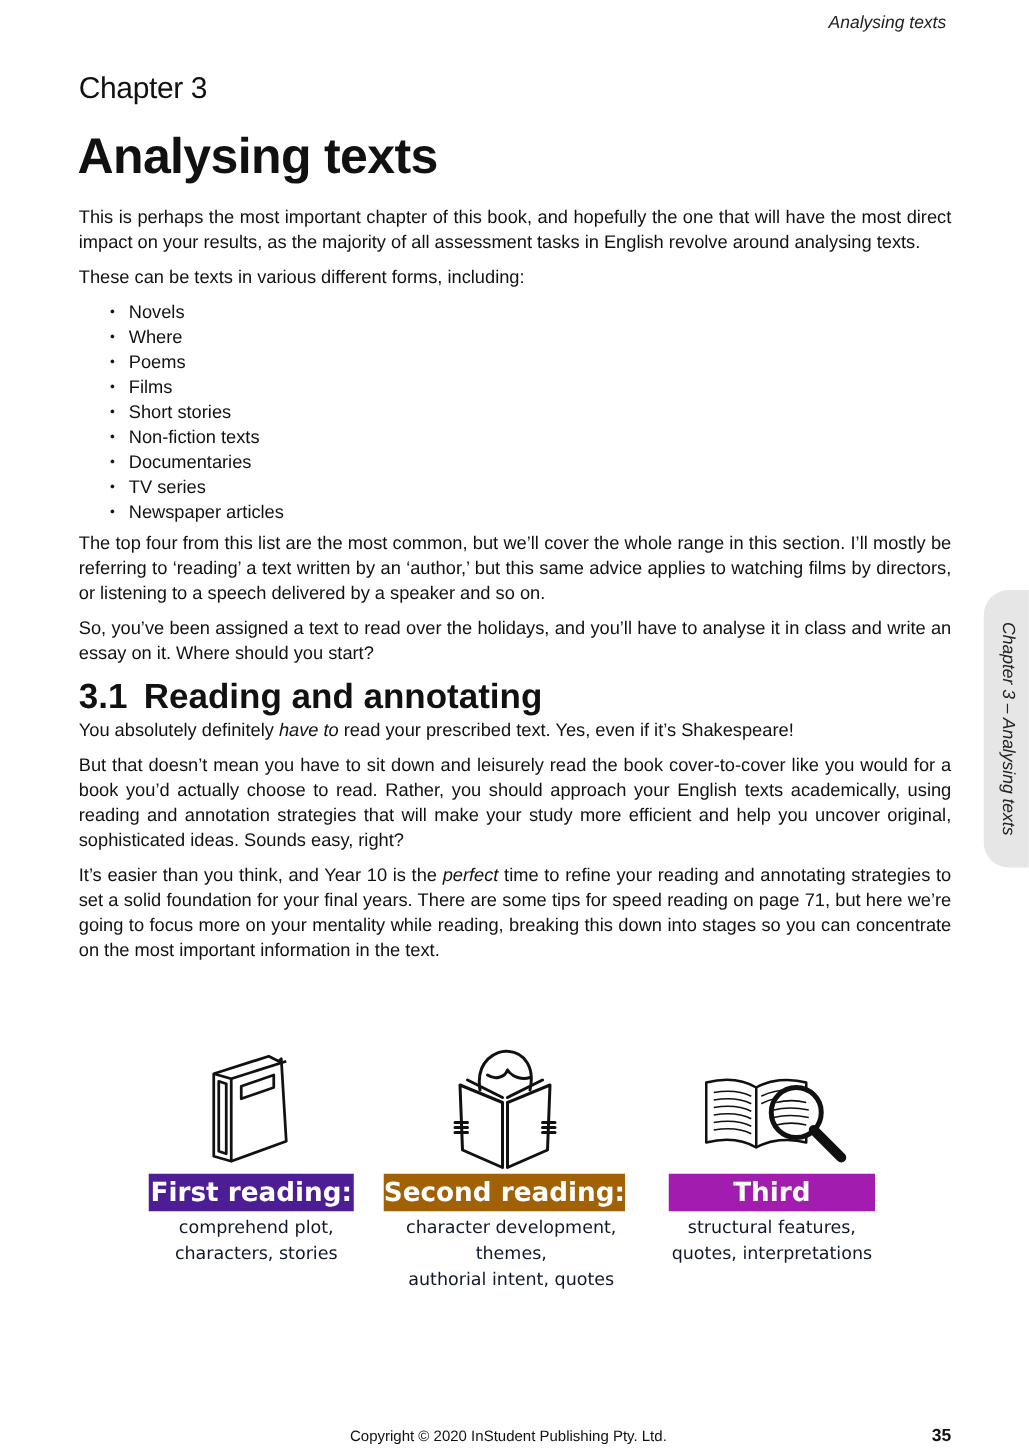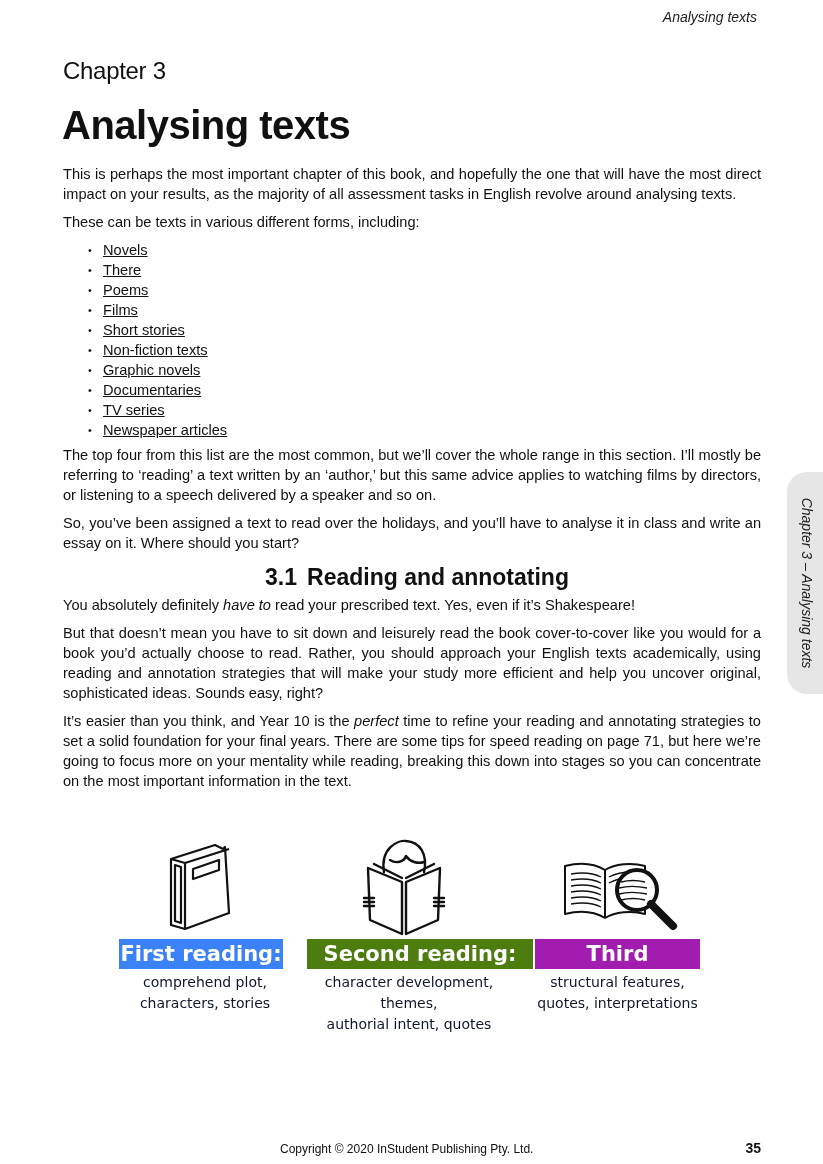--- a/index.html
+++ b/index.html
@@ -3,24 +3,24 @@
 <meta charset="utf-8">
 <style>
   html, body { margin: 0; padding: 0; background: #ffffff; }
   body { width: 823px; height: 1164px; position: relative; overflow: hidden;
          font-family: "Liberation Sans", sans-serif; color: #111; }
   .running-head { position: absolute; top: 9px; right: 66px; font-size: 14px; font-style: italic; color: #222; }
   .chapter-label { position: absolute; left: 63px; top: 57px; margin: 0; font-size: 24px; font-weight: normal; letter-spacing: -0.3px; }
   .chapter-title { position: absolute; left: 62px; top: 103px; margin: 0; font-size: 40px; font-weight: bold; letter-spacing: -0.5px; }
   .body { position: absolute; left: 63px; top: 164px; width: 698px; font-size: 14.6px; line-height: 20px; }
   .body p { margin: 0 0 8px 0; text-align: justify; }
-  .body ul { list-style: none; margin: 2px 0 5px 0; padding: 0 0 0 25px; text-decoration: underline; }
+  .body ul { list-style: none; margin: 2px 0 5px 0; padding: 0 0 0 25px; }
   .body li { position: relative; padding-left: 15px; line-height: 20px; }
   .body li::before { content: "•"; position: absolute; left: 0; top: 0; font-size: 11px; }
-  .section-heading { margin: 12px 0 6px 0; font-size: 23px; font-weight: bold; line-height: 24px; text-align: center; }
+  .section-heading { margin: 12px 0 6px 0; font-size: 28px; font-weight: bold; line-height: 24px; }
   .section-heading .num { display: inline-block; width: 52px; }
   .side-tab { position: absolute; left: 787px; top: 472px; width: 40px; height: 222px;
               background: #e6e6e6; border-radius: 20px 0 0 20px; }
   .side-tab span { position: absolute; left: 50%; top: 50%; transform: translate(-50%,-50%) rotate(90deg);
                    white-space: nowrap; font-size: 14px; font-style: italic; color: #222; }
   .stage { position: absolute; text-align: center; }
   .stage-desc { position: absolute; top: 972px; text-align: center; font-size: 14px; line-height: 21px;
                 font-family: "DejaVu Sans", sans-serif; color: #0f172a; }
   .footer-copy { position: absolute; left: 280px; top: 1142px; font-size: 12px; color: #111; }
   .page-num { position: absolute; right: 62px; top: 1140px; font-size: 14px; font-weight: bold; }
@@ -31,26 +31,25 @@
 <div class="running-head">Analysing texts</div>
 
 <h2 class="chapter-label">Chapter 3</h2>
 <h1 class="chapter-title">Analysing texts</h1>
 
 <div class="body">
   <p>This is perhaps the most important chapter of this book, and hopefully the one that will have the most direct impact on your results, as the majority of all assessment tasks in English revolve around analysing texts.</p>
   <p>These can be texts in various different forms, including:</p>
   <ul>
     <li>Novels</li>
-    <li>There</li>
+    <li>Where</li>
     <li>Poems</li>
     <li>Films</li>
     <li>Short stories</li>
     <li>Non-fiction texts</li>
-    <li>Graphic novels</li>
     <li>Documentaries</li>
     <li>TV series</li>
     <li>Newspaper articles</li>
   </ul>
   <p>The top four from this list are the most common, but we’ll cover the whole range in this section. I’ll mostly be referring to ‘reading’ a text written by an ‘author,’ but this same advice applies to watching films by directors, or listening to a speech delivered by a speaker and so on.</p>
   <p>So, you’ve been assigned a text to read over the holidays, and you’ll have to analyse it in class and write an essay on it. Where should you start?</p>
 
   <h3 class="section-heading">
     <span class="num">3.1</span><span>Reading and annotating</span>
   </h3>
@@ -67,39 +66,39 @@
 
   <div class="stage icon" style="position:absolute;left:165px;top:843px;">
     <svg width="68" height="90" viewBox="0 0 68 90" fill="none" stroke="#111" stroke-width="2.2" stroke-linejoin="round">
       <path d="M6 16 L50 2 L58 6 L60 4 L64 70 L20 86 L6 82 Z" fill="#fff"></path>
       <path d="M6 16 L20 20 L64 6"></path>
       <path d="M20 20 L20 86"></path>
       <path d="M10 22 L16 24 L16 80 L10 78 Z"></path>
       <path d="M28 26 L54 17 L54 27 L28 36 Z"></path>
     </svg>
   </div>
-  <div class="banner" style="position:absolute;left:119px;top:939px;width:164px;height:30px;background:#3b82f6;color:#fff;font-weight:bold;font-size:21px;line-height:30px;text-align:center;font-family:'DejaVu Sans',sans-serif;">First reading:</div>
+  <div class="banner" style="position:absolute;left:119px;top:939px;width:164px;height:30px;background:#4c1d95;color:#fff;font-weight:bold;font-size:21px;line-height:30px;text-align:center;font-family:'DejaVu Sans',sans-serif;">First reading:</div>
   <div class="stage-desc" style="left:110px;width:190px;">
     <div>comprehend plot,</div>
     <div>characters, stories</div>
   </div>
 
   <div class="stage icon" style="position:absolute;left:362px;top:838px;">
     <svg width="84" height="98" viewBox="0 0 84 98" fill="none" stroke="#111" stroke-width="2.4" stroke-linejoin="round" stroke-linecap="round">
       <path d="M22 34 C18 10 36 2 44 3 C58 4 66 16 62 34"></path>
       <path d="M28 22 C34 26 42 24 44 18 C48 24 56 26 62 24"></path>
       <path d="M6 30 L40 44 L40 96 L8 82 Z" fill="#fff"></path>
       <path d="M78 30 L44 44 L44 96 L76 82 Z" fill="#fff"></path>
       <path d="M12 26 L40 40"></path>
         <path d="M72 26 L44 40"></path>
       <path d="M2 60 L12 60 M2 64 L12 64 M2 68 L12 68"></path>
       <path d="M72 60 L82 60 M72 64 L82 64 M72 68 L82 68"></path>
     </svg>
   </div>
-  <div class="banner" style="position:absolute;left:307px;top:939px;width:226px;height:30px;background:#4d7c0f;color:#fff;font-weight:bold;font-size:21px;line-height:30px;text-align:center;font-family:'DejaVu Sans',sans-serif;">Second reading:</div>
+  <div class="banner" style="position:absolute;left:307px;top:939px;width:193px;height:30px;background:#a16207;color:#fff;font-weight:bold;font-size:21px;line-height:30px;text-align:center;font-family:'DejaVu Sans',sans-serif;">Second reading:</div>
   <div class="stage-desc" style="left:295px;width:228px;">
     <div>character development, themes,</div>
     <div>authorial intent, quotes</div>
   </div>
 
   <div class="stage icon" style="position:absolute;left:561px;top:860px;">
     <svg width="120" height="72" viewBox="0 0 120 72" fill="none" stroke="#111" stroke-width="2" stroke-linejoin="round">
       <path d="M4 6 C20 2 34 4 44 10 C54 4 70 2 84 6 L84 54 C70 50 54 52 44 58 C34 52 20 50 4 54 Z" fill="#fff"></path>
       <path d="M44 10 L44 58"></path>
       <path d="M10 14 C22 12 32 13 40 17 M10 20 C22 18 32 19 40 23 M10 26 C22 24 32 25 40 29 M10 32 C22 30 32 31 40 35 M10 38 C22 36 32 37 40 41 M10 44 C22 42 32 43 40 47" stroke-width="1.3"></path>

